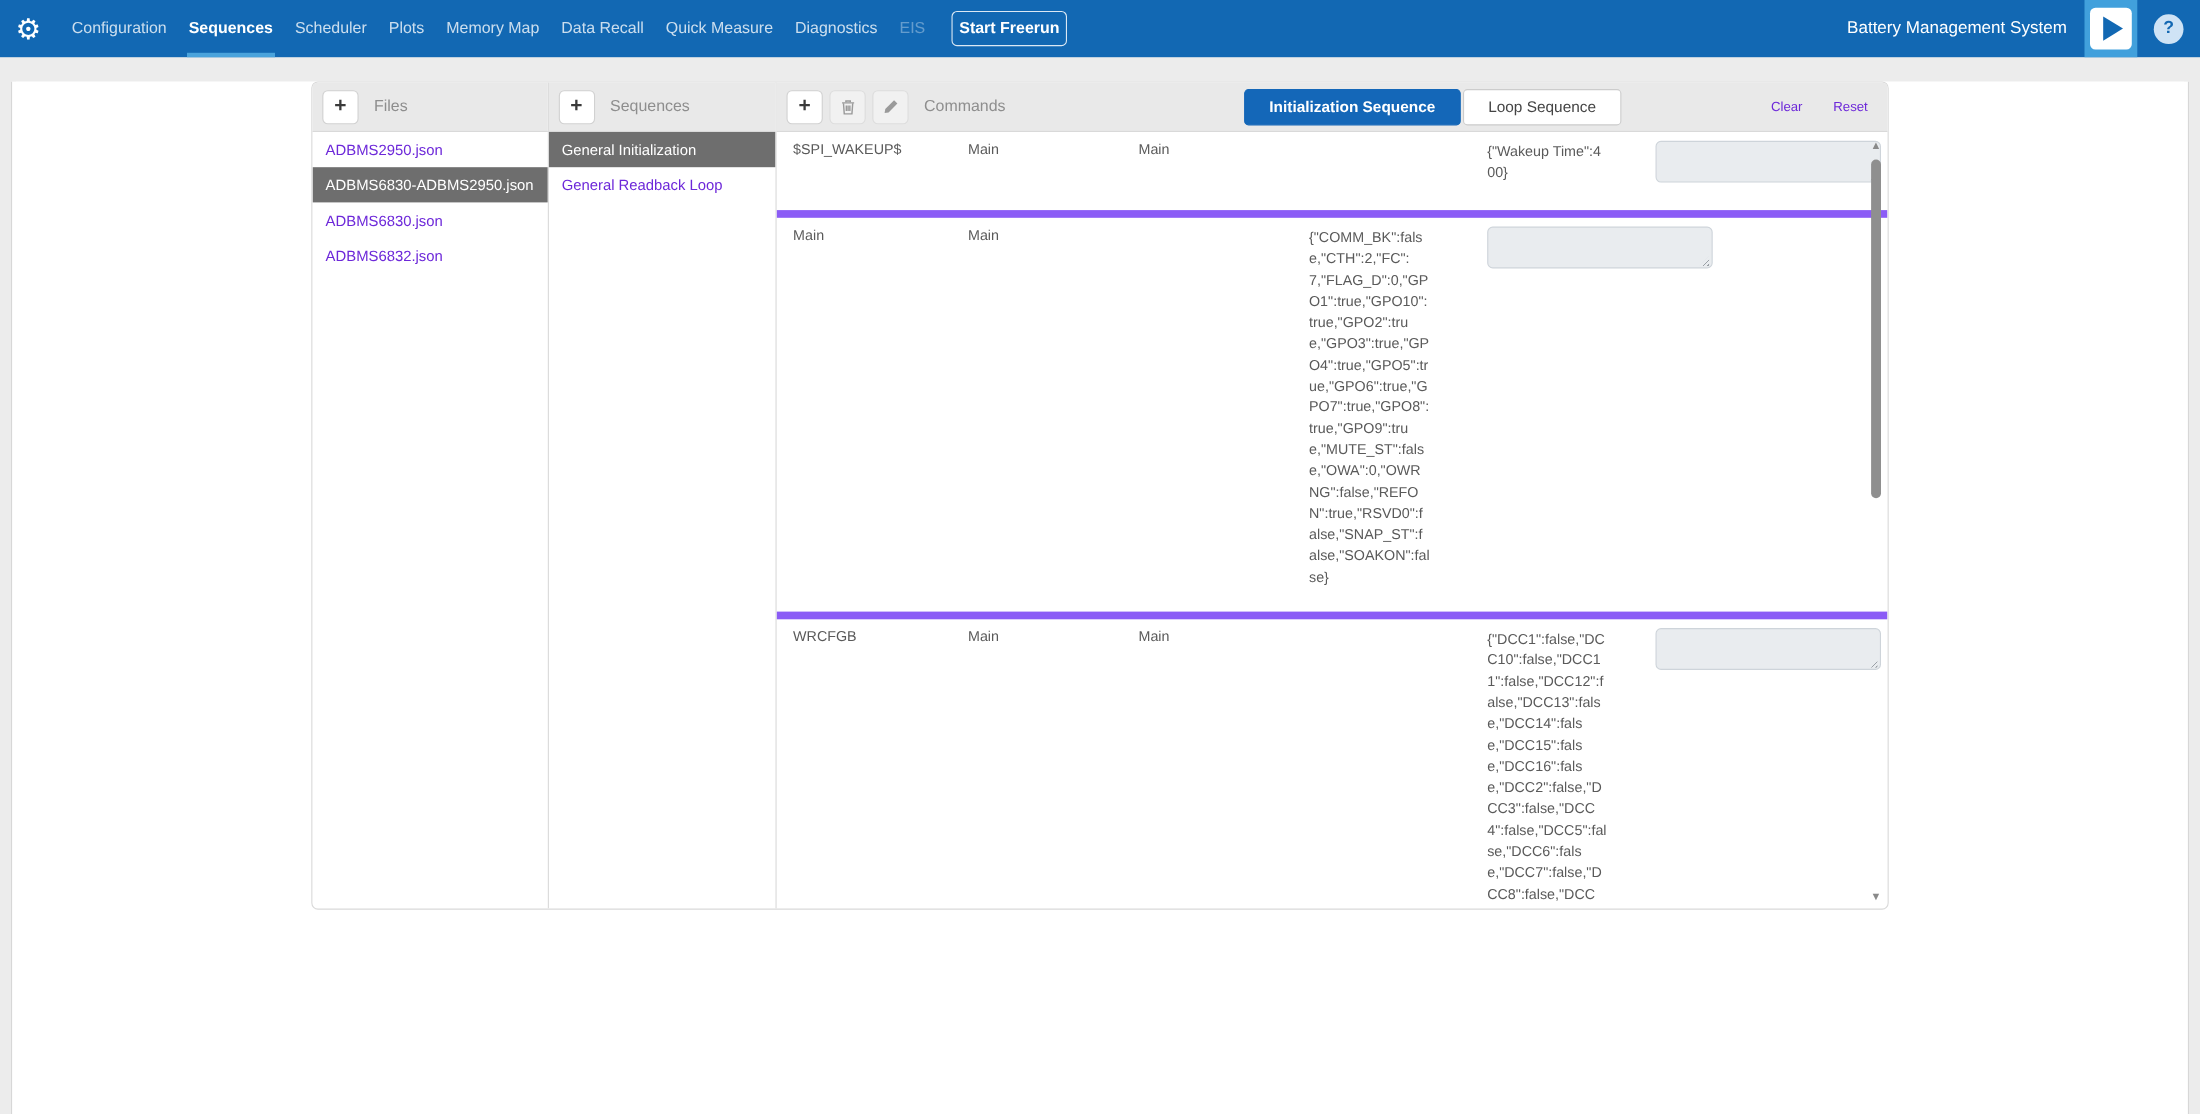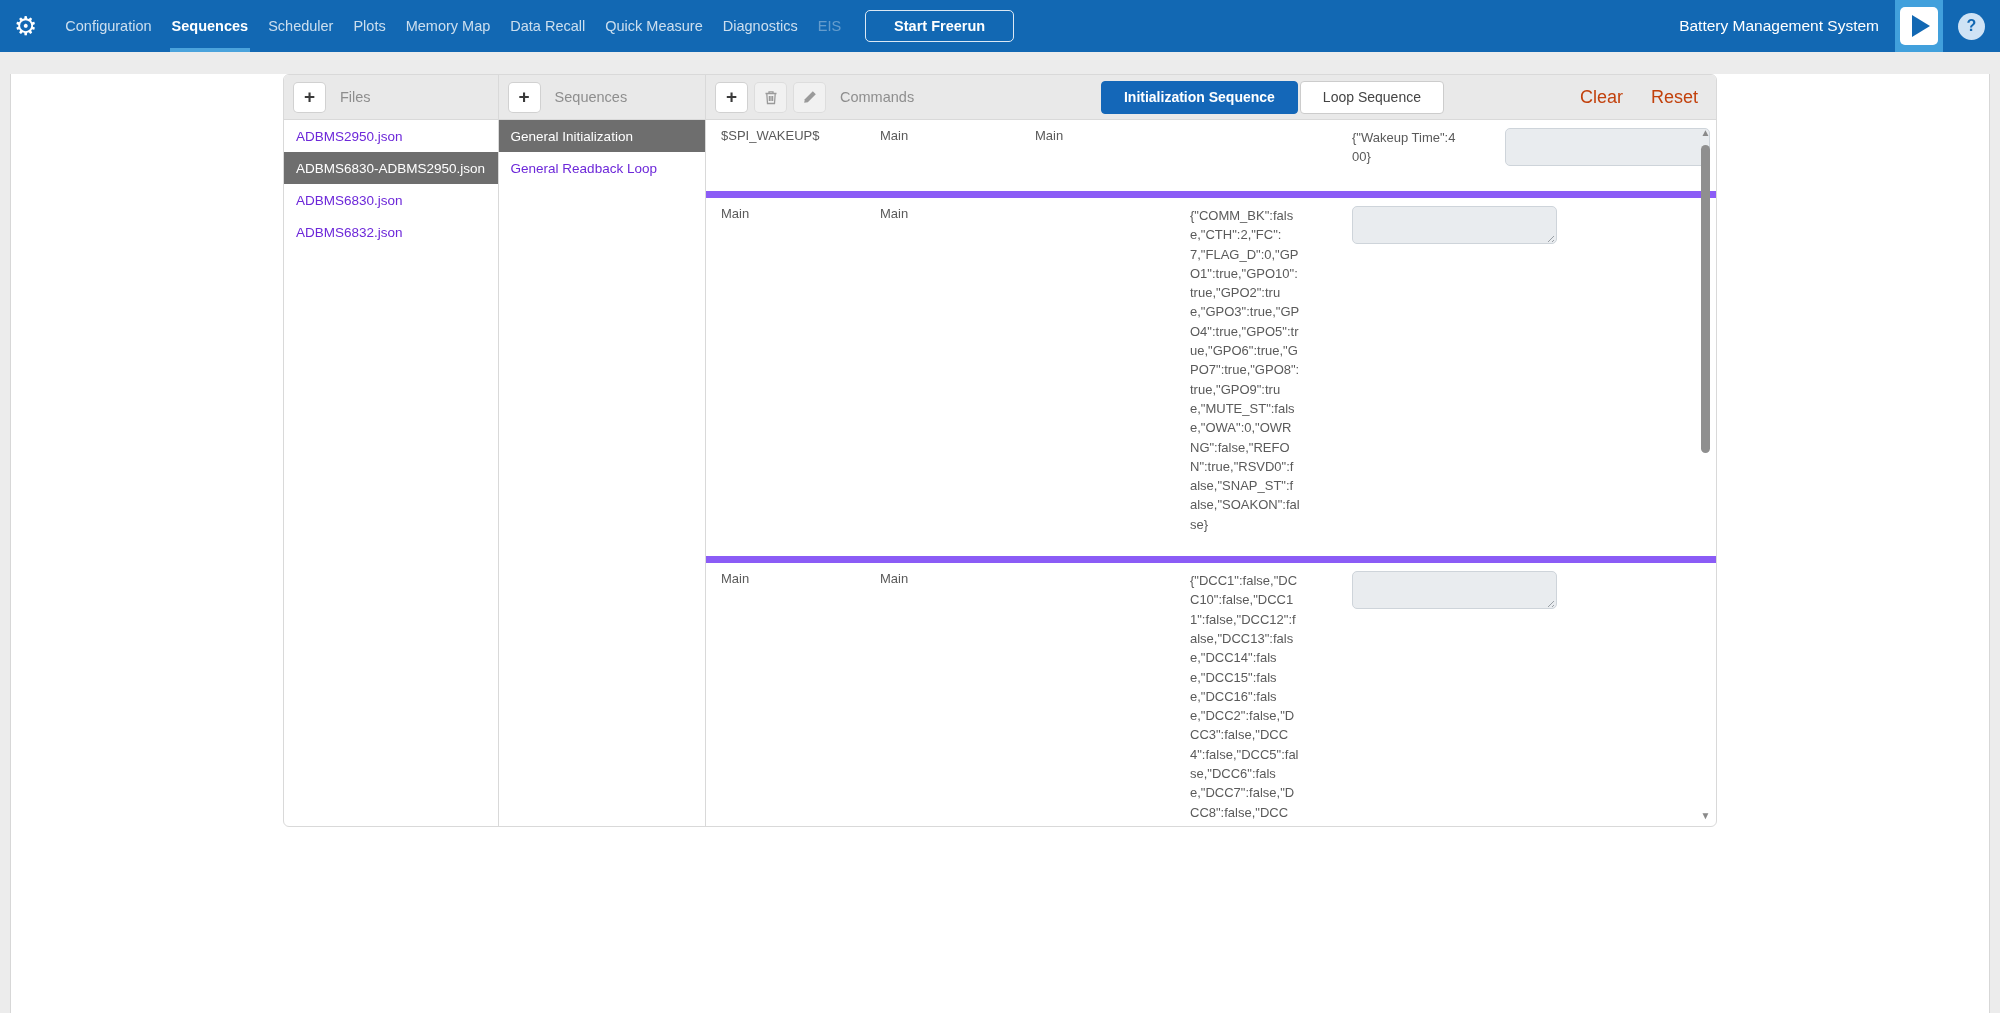--- a/index.html
+++ b/index.html
@@ -22,21 +22,21 @@
     padding:0 10px; color:rgba(255,255,255,0.78); font-size:14.5px; cursor:pointer; white-space:nowrap;
   }
   .nav-item.active { color:#fff; font-weight:bold; }
   .nav-item.active::after {
     content:""; position:absolute; left:8px; right:8px; bottom:0; height:4px; background:#4aa3dc;
   }
   .nav-item.disabled { color:rgba(255,255,255,0.35); cursor:default;text-align:right; }
   .freerun-btn {
     align-self:center; margin-left:14px; background:transparent;
     border:1px solid rgba(255,255,255,0.85); border-radius:5px;
-    color:#fff; font-weight:bold; font-size:14.5px; padding:7px 28px; cursor:pointer;
+    color:#fff; font-weight:bold; font-size:14.5px; padding:7px 6px; cursor:pointer;
     font-family:inherit;
   }
   .nav-right { margin-left:auto; display:flex; align-items:center; }
   .brand { color:#fff; font-size:15.5px; margin-right:16px; white-space:nowrap; }
   .logo-block {
     width:48px; height:52px; background:#41a0dc; display:flex; align-items:center; justify-content:center;
   }
   .logo-square {
     width:38px; height:38px; background:#fff; border-radius:5px;
     display:flex; align-items:center; justify-content:center;
@@ -101,21 +101,21 @@
 
   
   .tab-group { display:flex; margin-left:auto; }
   .tab-btn {
     height:33px; padding:0 22px; font-size:14px; cursor:pointer; font-family:inherit;
     display:flex; align-items:center; border-radius:4px;
   }
   .tab-btn.active { background:#1467b8; color:#fff; font-weight:bold; border:1px solid #1467b8; z-index:1; }
   .tab-btn.inactive { background:#fff; color:#444; border:1px solid #ccc; margin-left:2px; }
   .link-actions { display:flex; margin-left:108px; margin-right:8px; }
-  .text-link { color:#c2410c; font-size:18px; cursor:pointer; margin-left:28px; background:none; border:none; font-family:inherit; }
+  .text-link { color:#6d28d9; font-size:12px; cursor:pointer; margin-left:28px; background:none; border:none; font-family:inherit; }
 
   
   .cmd-body { flex:1; overflow:hidden; position:relative; }
   .tbl-header, .tbl-row {
     display:grid; grid-template-columns:143px 139px 139px 146px 137px 1fr;
     padding-left:15px;
   }
   .tbl-header {
     height:30px; align-items:center; border-bottom:1px solid #e2e2e2;
     font-size:13.5px; font-weight:bold; color:#3f3f3f;
@@ -265,20 +265,21 @@
               </div>
             <div class="cell">
               <div class="notes-wrap">
                 <textarea class="notes-area" style=""></textarea>
                 <div class="resize-handle"></div>
               </div>
             </div>
           </div>
 
           <div class="tbl-row">
+            <div class="cell">WRCFGB</div>
             <div class="cell">Main</div>
             <div class="cell">Main</div>
             <div class="cell"></div>
             <div class="cell">
                 <span class="args">{"DCC1":false,"DCC10":false,"DCC11":false,"DCC12":false,"DCC13":false,"DCC14":false,"DCC15":false,"DCC16":false,"DCC2":false,"DCC3":false,"DCC4":false,"DCC5":false,"DCC6":false,"DCC7":false,"DCC8":false,"DCC9":false,"DCTO":0,"DTMEN":fals</span>
               </div>
             <div class="cell">
               <div class="notes-wrap">
                 <textarea class="notes-area" style=""></textarea>
                 <div class="resize-handle"></div>

